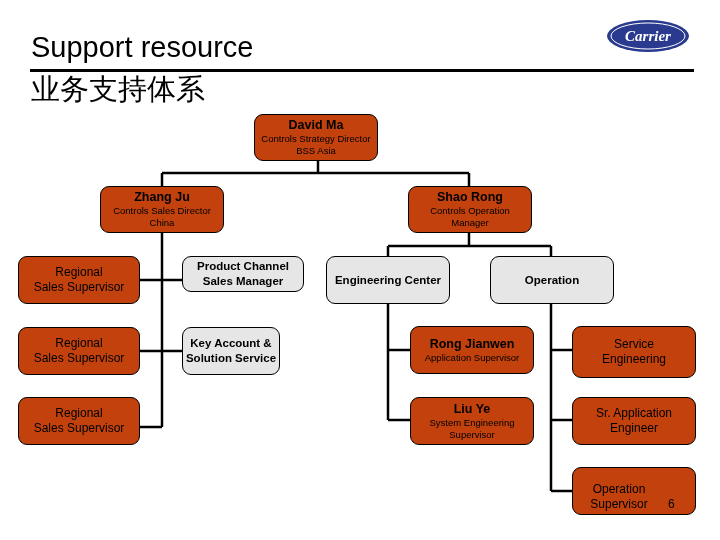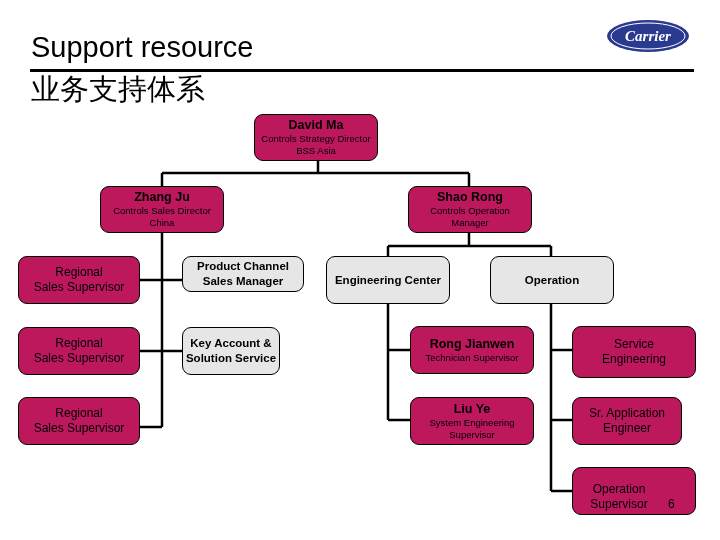--- a/index.html
+++ b/index.html
@@ -4,21 +4,21 @@
 <style>
   html, body { margin:0; padding:0; }
   body { width:720px; height:540px; position:relative; background:#ffffff; overflow:hidden;
          font-family:"Liberation Sans", sans-serif; color:#000; }
   .title-en { position:absolute; left:31px; top:30px; font-size:29px; line-height:34px; }
   .title-zh { position:absolute; left:31px; top:72px; font-size:29px; line-height:34px; font-family:"DejaVu Sans", sans-serif; font-weight:normal; }
   .rule { position:absolute; left:30px; top:69px; width:664px; height:3px; background:#000; }
   .logo { position:absolute; left:606px; top:19px; width:84px; height:34px; }
   svg.lines { position:absolute; left:0; top:0; }
   .box { position:absolute; box-sizing:border-box; border:1px solid #000; border-radius:9px;
-         background:#be185d; display:flex; flex-direction:column; align-items:center; justify-content:center;
+         background:#c2410c; display:flex; flex-direction:column; align-items:center; justify-content:center;
          text-align:center; }
   .box.grey { background:#e6e6e6; }
   .name { font-weight:bold; font-size:12.5px; line-height:15px; }
   .sub  { font-size:9.5px; line-height:12px; }
   .plain { font-size:12px; line-height:15px; }
   .bold12 { font-weight:bold; font-size:11.5px; line-height:15px; }
   .page-num { position:absolute; left:668px; top:497px; font-size:12px; }
 </style>
 </head>
 <body>
@@ -98,33 +98,33 @@
 
 <div class="box grey" style="left:326px;top:256px;width:124px;height:48px;">
   <div class="bold12">Engineering Center</div>
 </div>
 <div class="box grey" style="left:490px;top:256px;width:124px;height:48px;">
   <div class="bold12">Operation</div>
 </div>
 
 <div class="box" style="left:410px;top:326px;width:124px;height:48px;">
   <div class="name">Rong Jianwen</div>
-  <div class="sub">Technician Supervisor</div>
+  <div class="sub">Application Supervisor</div>
 </div>
 <div class="box" style="left:410px;top:397px;width:124px;height:48px;">
   <div class="name">Liu Ye</div>
   <div class="sub">System Engineering</div>
   <div class="sub">Supervisor</div>
 </div>
 
 <div class="box" style="left:572px;top:326px;width:124px;height:52px;">
   <div class="plain">Service</div>
   <div class="plain">Engineering</div>
 </div>
-<div class="box" style="left:572px;top:397px;width:110px;height:48px;">
+<div class="box" style="left:572px;top:397px;width:124px;height:48px;">
   <div class="plain">Sr. Application</div>
   <div class="plain">Engineer</div>
 </div>
 <div class="box" style="left:572px;top:467px;width:124px;height:48px;">
   <div class="plain" style="margin-top:12px;margin-right:30px;">Operation</div>
   <div class="plain" style="margin-right:30px;">Supervisor</div>
 </div>
 
 <div class="page-num">6</div>
 

